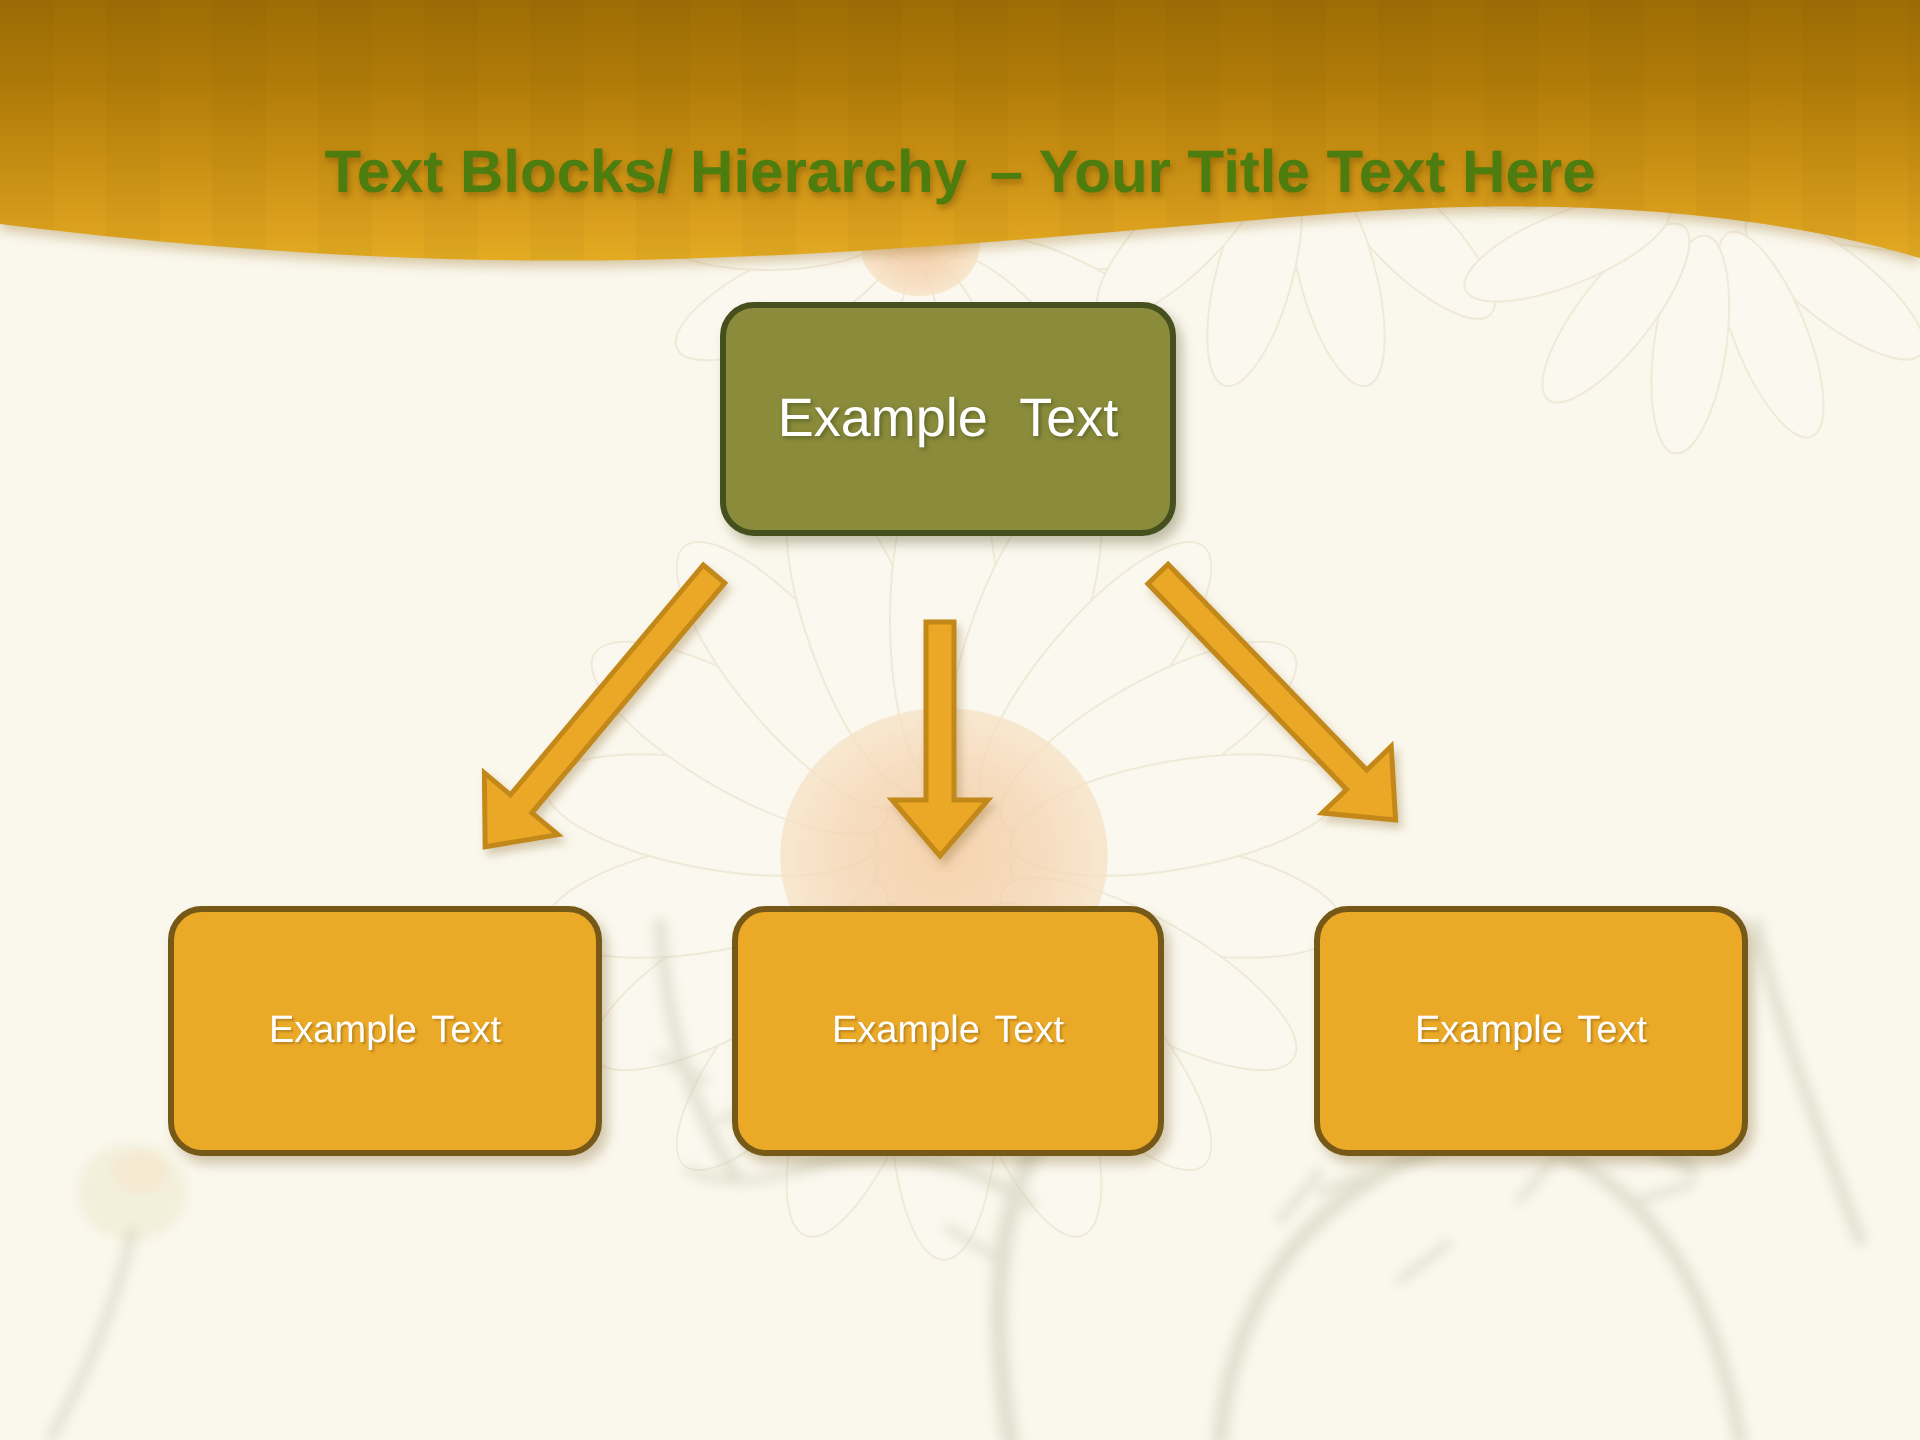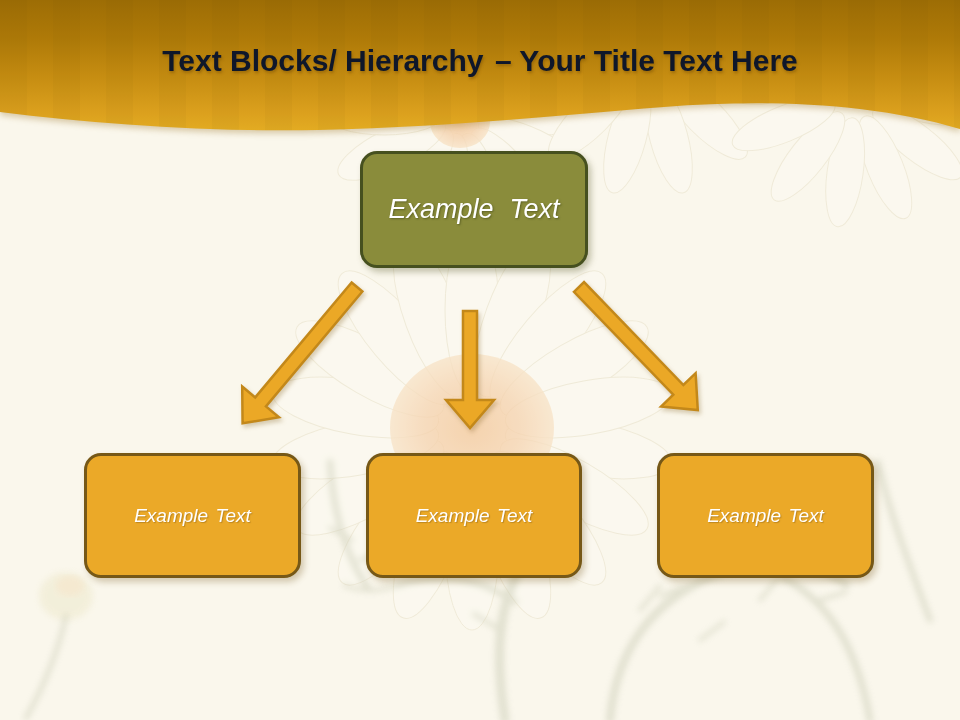--- a/index.html
+++ b/index.html
@@ -6,31 +6,31 @@
   .slide{
     position:relative;width:960px;height:720px;overflow:hidden;
     background:#FAF7EC;
     font-family:"Liberation Sans",sans-serif;
   }
   svg{display:block;}
   .bg-art{position:absolute;left:0;top:0;opacity:.6;}
   .header-svg{position:absolute;left:0;top:0;filter:drop-shadow(0 3px 3px rgba(150,110,30,.35));}
   .title{
     position:absolute;left:0;top:44px;width:960px;height:60px;
-    display:flex;align-items:flex-start;justify-content:center;
-    color:#0f172a;font-size:30px;white-space:nowrap;
+    display:flex;align-items:flex-end;justify-content:center;
+    color:#4d7c0f;font-size:30px;white-space:nowrap;
     text-shadow:1px 2px 3px rgba(110,70,0,.45);
   }
   .title .t-bold{font-weight:bold;}
   .title .t-rest{font-weight:bold;margin-left:.38em;}
   .arrows-svg{position:absolute;left:0;top:0;filter:drop-shadow(2px 3px 2px rgba(130,95,30,.30));}
   .node{
     position:absolute;box-sizing:border-box;
     display:flex;align-items:center;justify-content:center;
-    color:#fff;font-style:italic;
+    color:#fff;
   }
   .root-node{
     left:360px;top:151px;width:228px;height:117px;
     background:#8A8C3B;border:3px solid #46501F;border-radius:17px;
     font-size:27px;word-spacing:.32em;
     text-shadow:1px 1px 2px rgba(60,65,20,.55);
     box-shadow:3px 4px 6px rgba(90,90,40,.35);
   }
   .child-node{
     top:453px;width:217px;height:125px;

